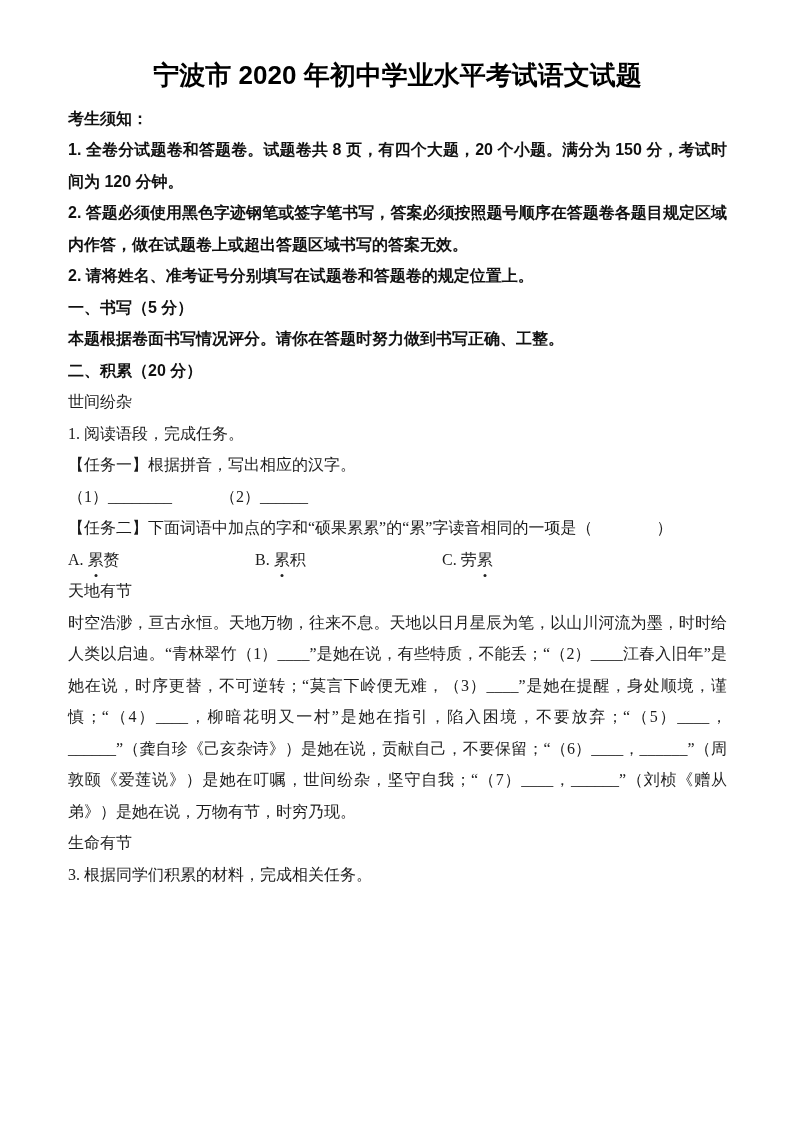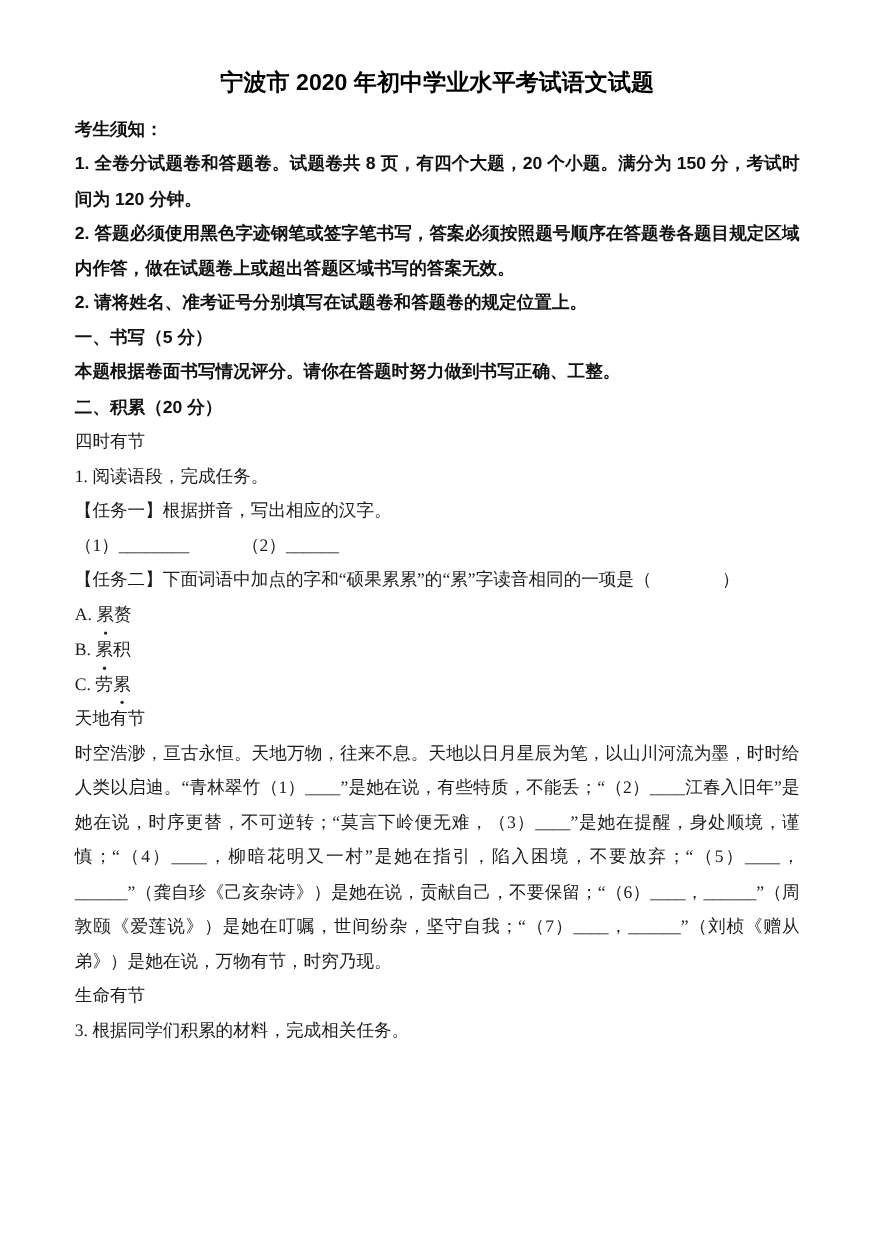--- a/index.html
+++ b/index.html
@@ -18,42 +18,41 @@
   .page {
     padding: 60px 66px 0 68px;
   }
   p {
     margin: 0;
     line-height: 31.5px;
     text-align: justify;
   }
   h1.title {
     font-family: "Liberation Sans", "DejaVu Sans", sans-serif;
-    font-size: 21px;
+    font-size: 26px;
     font-weight: bold;
     color: #000;
     text-align: center;
     line-height: 31.5px;
     margin: 0 0 11px 0;
   }
   .bold {
     font-family: Liberation Sans, sans-serif;
     font-weight: bold;
     color: #111;
   }
   .kaiti {
     font-style: italic;
     letter-spacing: 1.5px;
     text-indent: 2em;
   }
   .blank-row .blank1 { margin-right: 48px; }
   .options-row {
     display: flex;
     text-align: left;
-    flex-direction: column;
   }
   .option { width: 187px; }
   .dotted {
     position: relative;
     display: inline-block;
   }
   .dotted::after {
     content: "";
     position: absolute;
     left: 50%;
@@ -80,21 +79,21 @@
   </div>
 
   <div>
     <p class="bold">一、书写（5 分）</p>
     <p class="bold">本题根据卷面书写情况评分。请你在答题时努力做到书写正确、工整。</p>
   </div>
 
   <div>
     <p class="bold">二、积累（20 分）</p>
 
-    <p>四时有节</p>
+    <p>世间纷杂</p>
     <p>1. 阅读语段，完成任务。</p>
     <p>【任务一】根据拼音，写出相应的汉字。</p>
     <p class="blank-row">
       <span class="blank1">（1）________</span><span>（2）______</span>
     </p>
     <p>【任务二】下面词语中加点的字和“硕果累累”的“累”字读音相同的一项是（　　　　）</p>
     <p class="options-row">
       <span class="option"><span>A. </span><span></span><span class="dotted">累</span><span>赘</span></span>
       <span class="option"><span>B. </span><span></span><span class="dotted">累</span><span>积</span></span>
       <span class="option"><span>C. </span><span>劳</span><span class="dotted">累</span><span></span></span>

